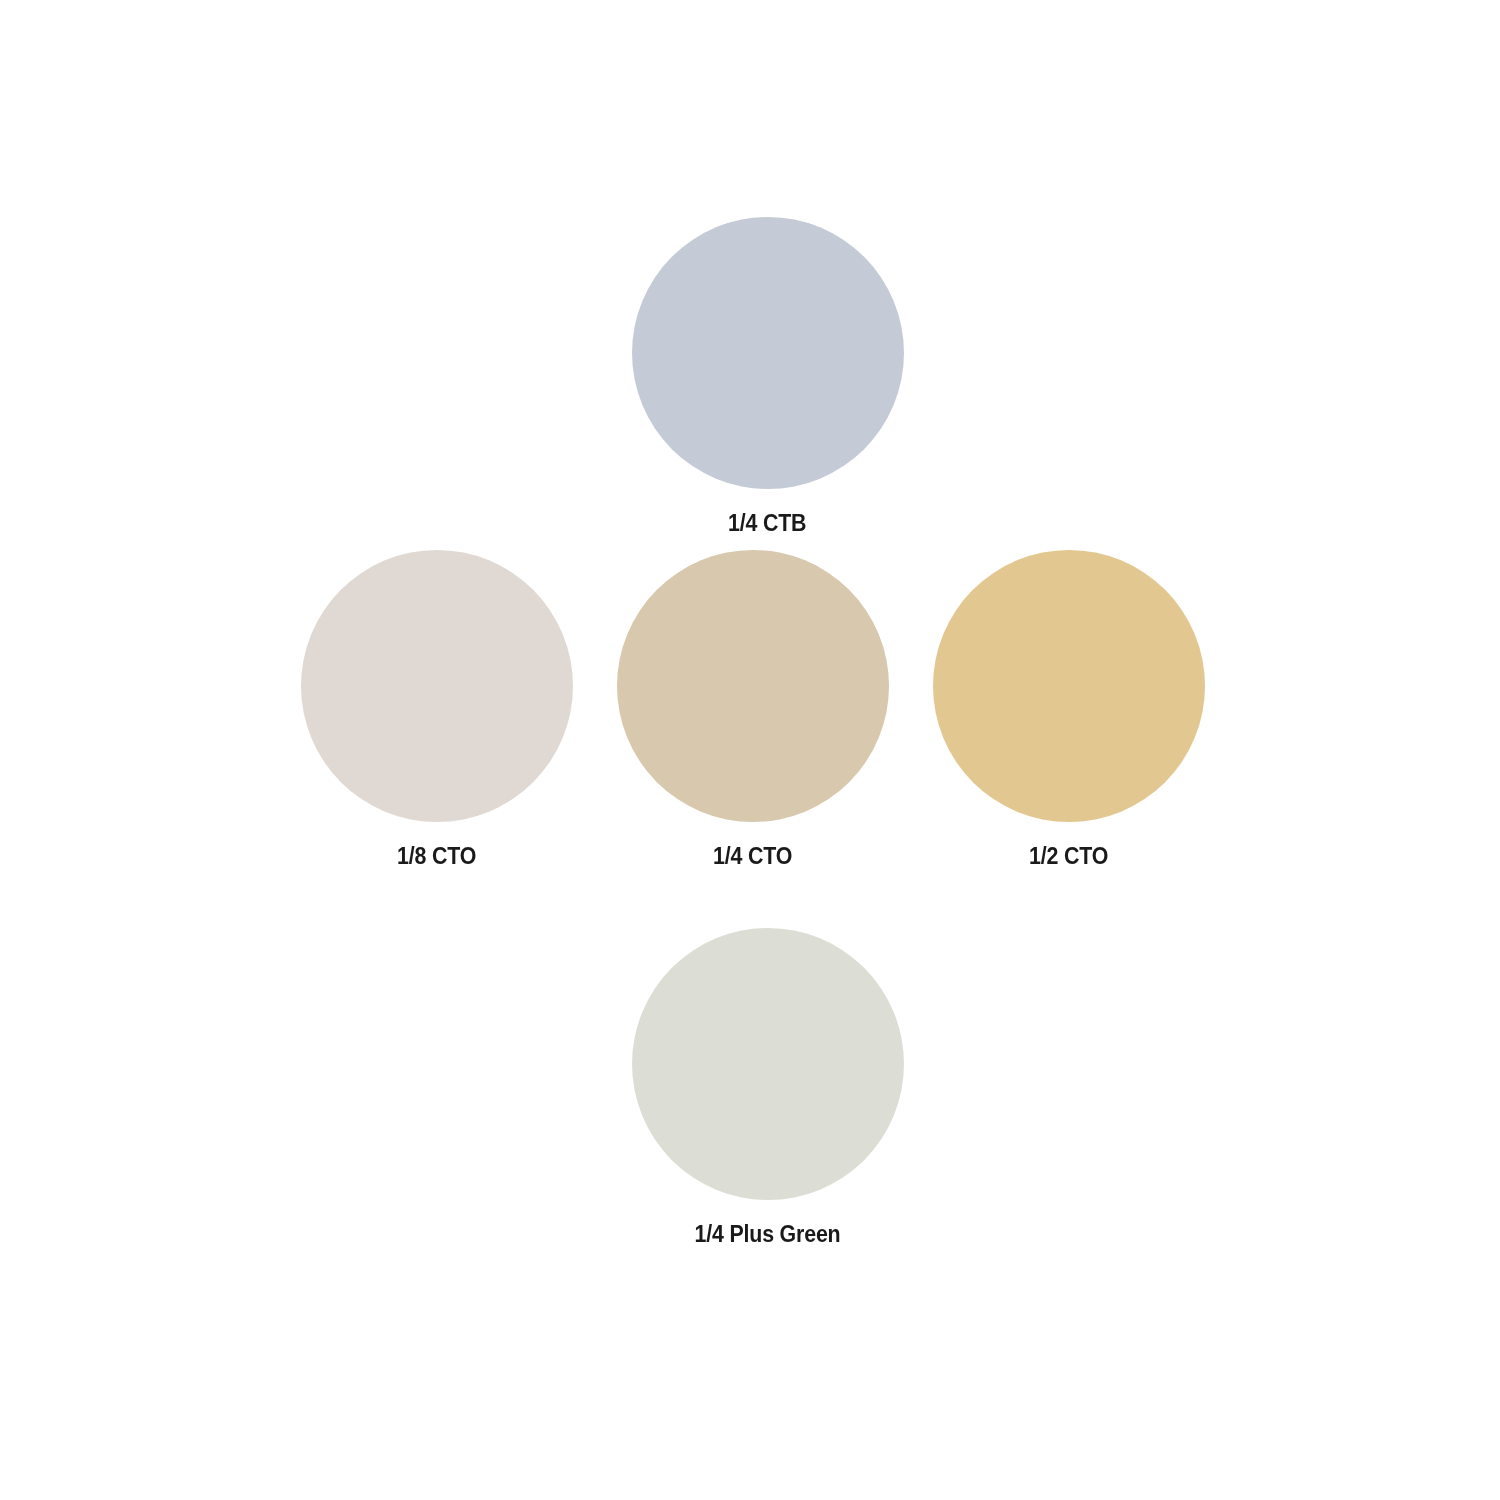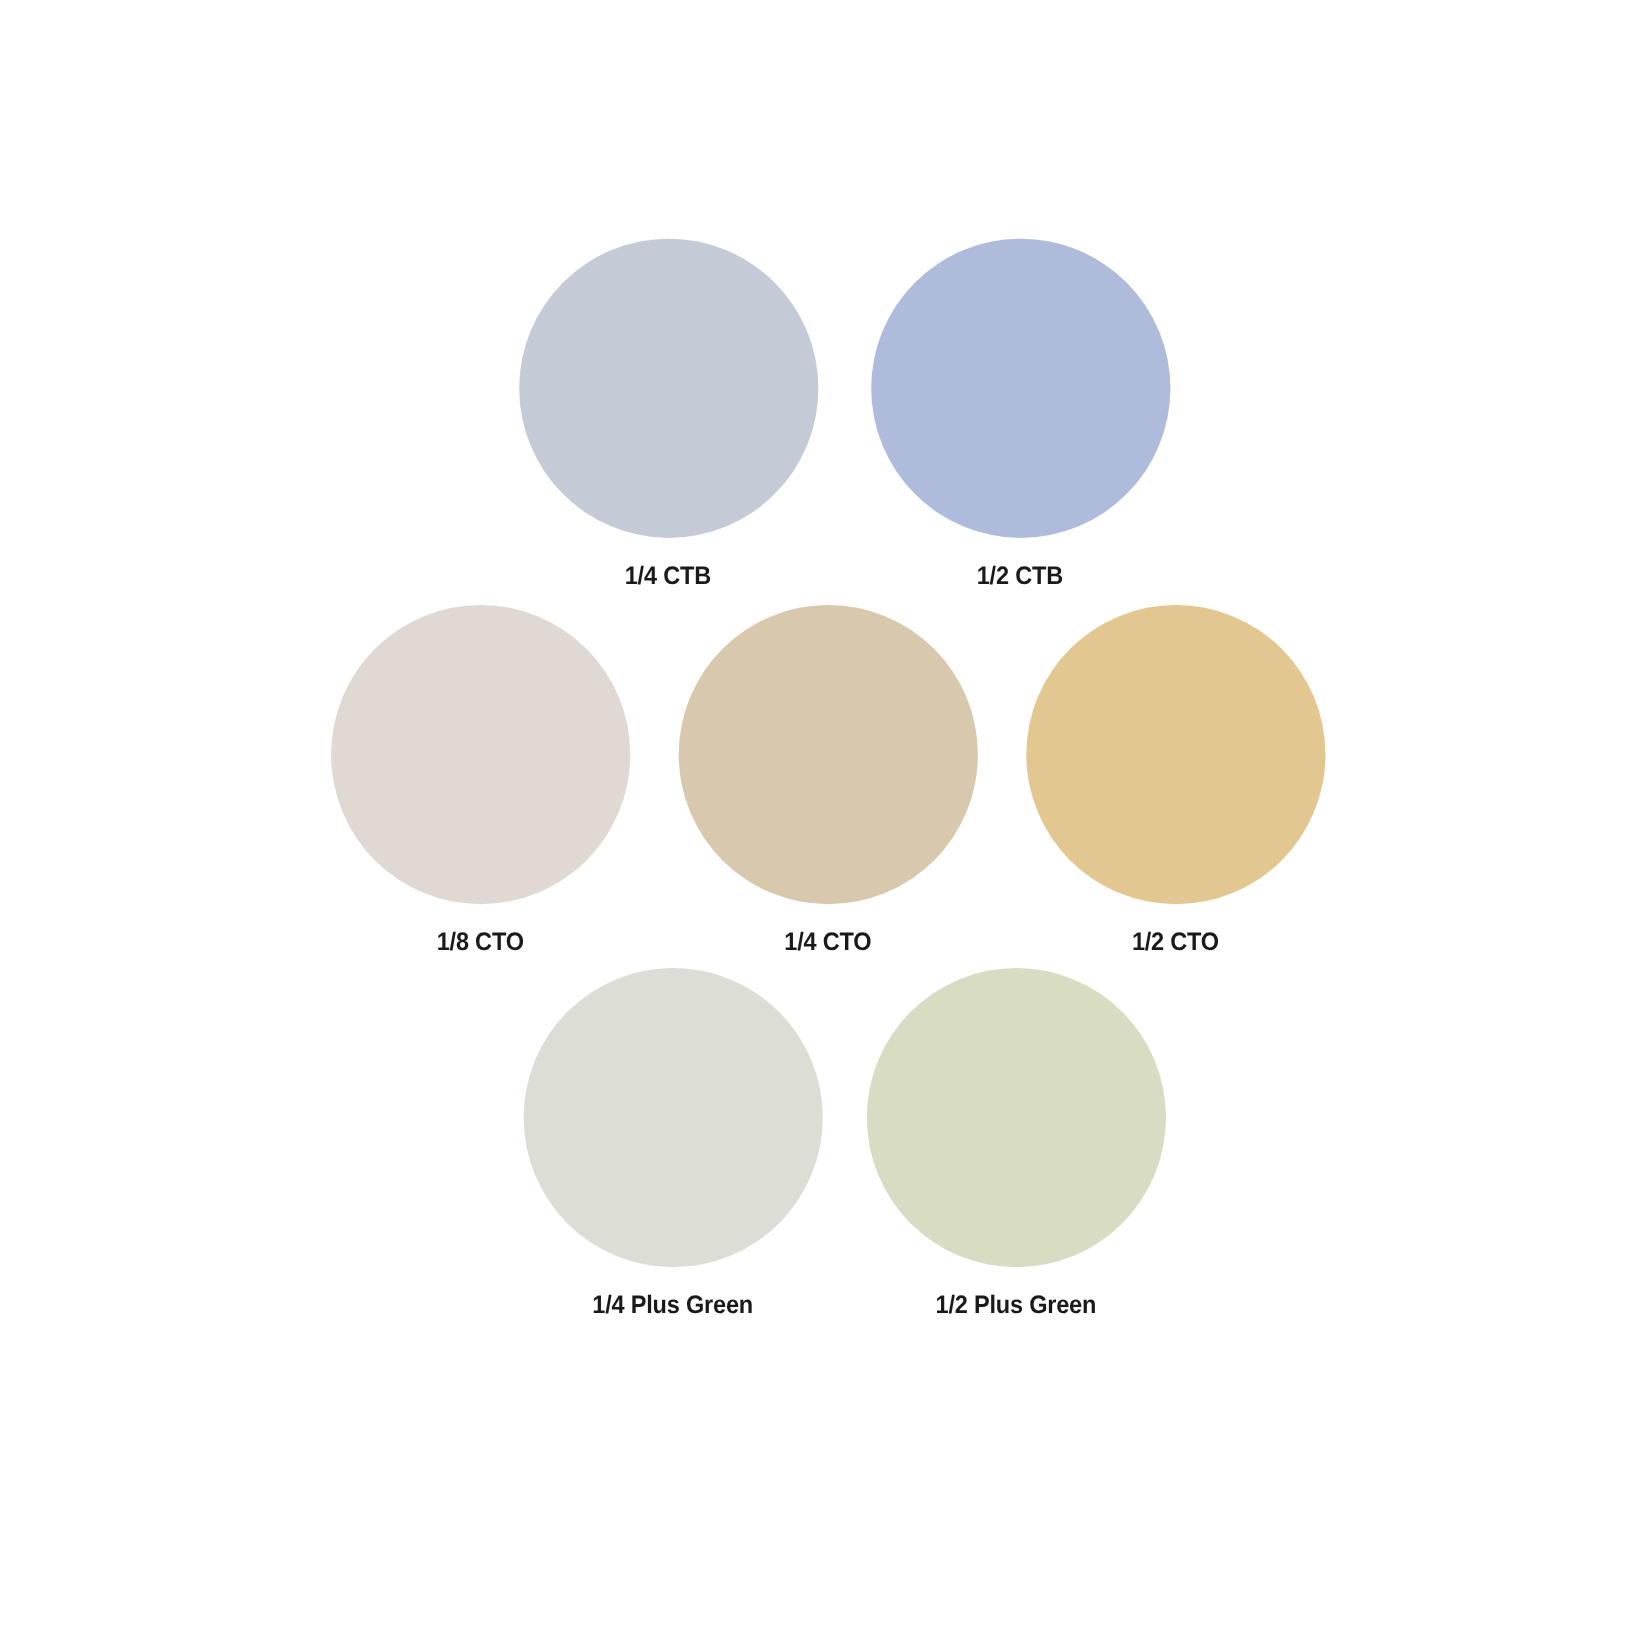--- a/index.html
+++ b/index.html
@@ -40,21 +40,21 @@
   #row-cto {
     left: 0;
     top: 550px;
     width: 1500px;
     gap: 44px;
     padding-left: 6px;
     box-sizing: border-box;
   }
   #row-plus-green {
     left: 0;
-    top: 880px;
+    top: 928px;
     width: 1500px;
     gap: 40px;
     padding-left: 35px;
     box-sizing: border-box;
   }
   .swatch {
     display: flex;
     flex-direction: column;
     align-items: center;
     width: 272px;
@@ -81,24 +81,20 @@
 <body>
 
 <div id="page" style="background: rgb(255, 255, 255);">
   <div class="swatch-grid">
 
     <div class="swatch-row" id="row-ctb">
       <div class="swatch">
         <span class="swatch-disc" style="background-color: rgb(197, 203, 214);"></span>
         <span class="swatch-label" style="color: rgb(26, 26, 26);">1/4 CTB</span>
       </div>
-      <div class="swatch">
-        <span class="swatch-disc" style="background-color: rgb(175, 187, 218);"></span>
-        <span class="swatch-label" style="color: rgb(26, 26, 26);">1/2 CTB</span>
-      </div>
     </div>
 
     <div class="swatch-row" id="row-cto">
       <div class="swatch">
         <span class="swatch-disc" style="background-color: rgb(224, 217, 211);"></span>
         <span class="swatch-label" style="color: rgb(26, 26, 26);">1/8 CTO</span>
       </div>
       <div class="swatch">
         <span class="swatch-disc" style="background-color: rgb(215, 200, 174);"></span>
         <span class="swatch-label" style="color: rgb(26, 26, 26);">1/4 CTO</span>
@@ -107,20 +103,16 @@
         <span class="swatch-disc" style="background-color: rgb(226, 200, 144);"></span>
         <span class="swatch-label" style="color: rgb(26, 26, 26);">1/2 CTO</span>
       </div>
     </div>
 
     <div class="swatch-row" id="row-plus-green">
       <div class="swatch">
         <span class="swatch-disc" style="background-color: rgb(220, 222, 214);"></span>
         <span class="swatch-label" style="color: rgb(26, 26, 26);">1/4 Plus Green</span>
       </div>
-      <div class="swatch">
-        <span class="swatch-disc" style="background-color: rgb(215, 220, 194);"></span>
-        <span class="swatch-label" style="color: rgb(26, 26, 26);">1/2 Plus Green</span>
-      </div>
     </div>
 
   </div>
 </div>
 
 </body></html>

